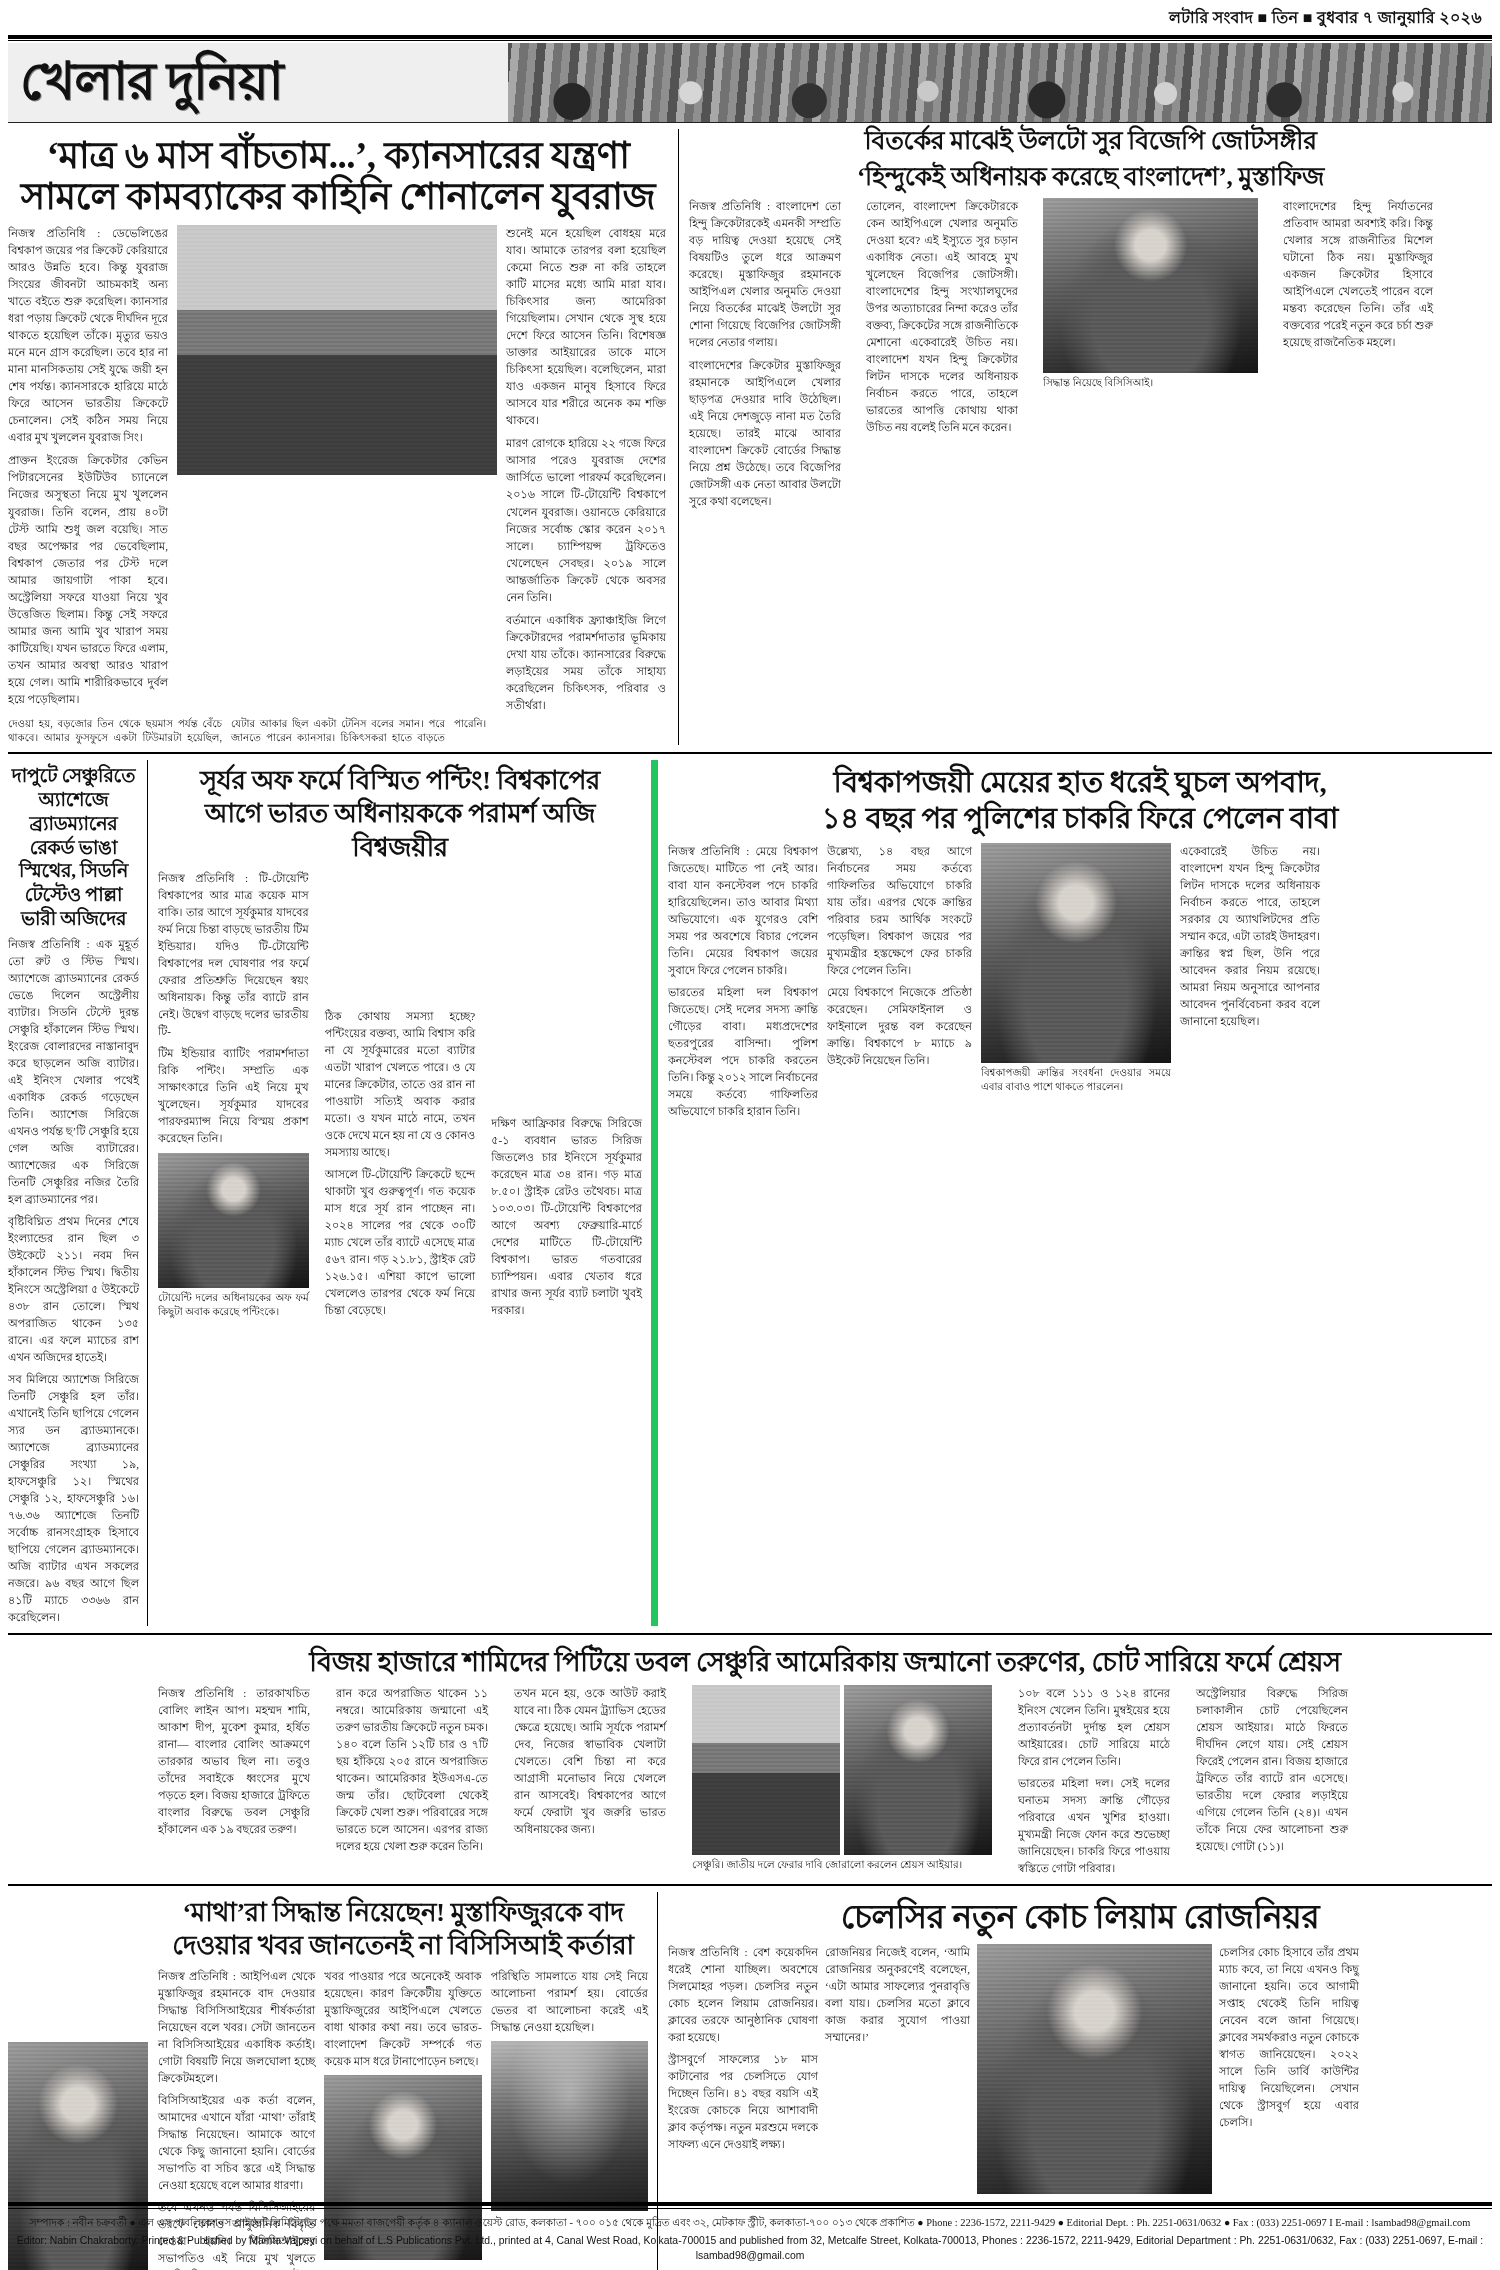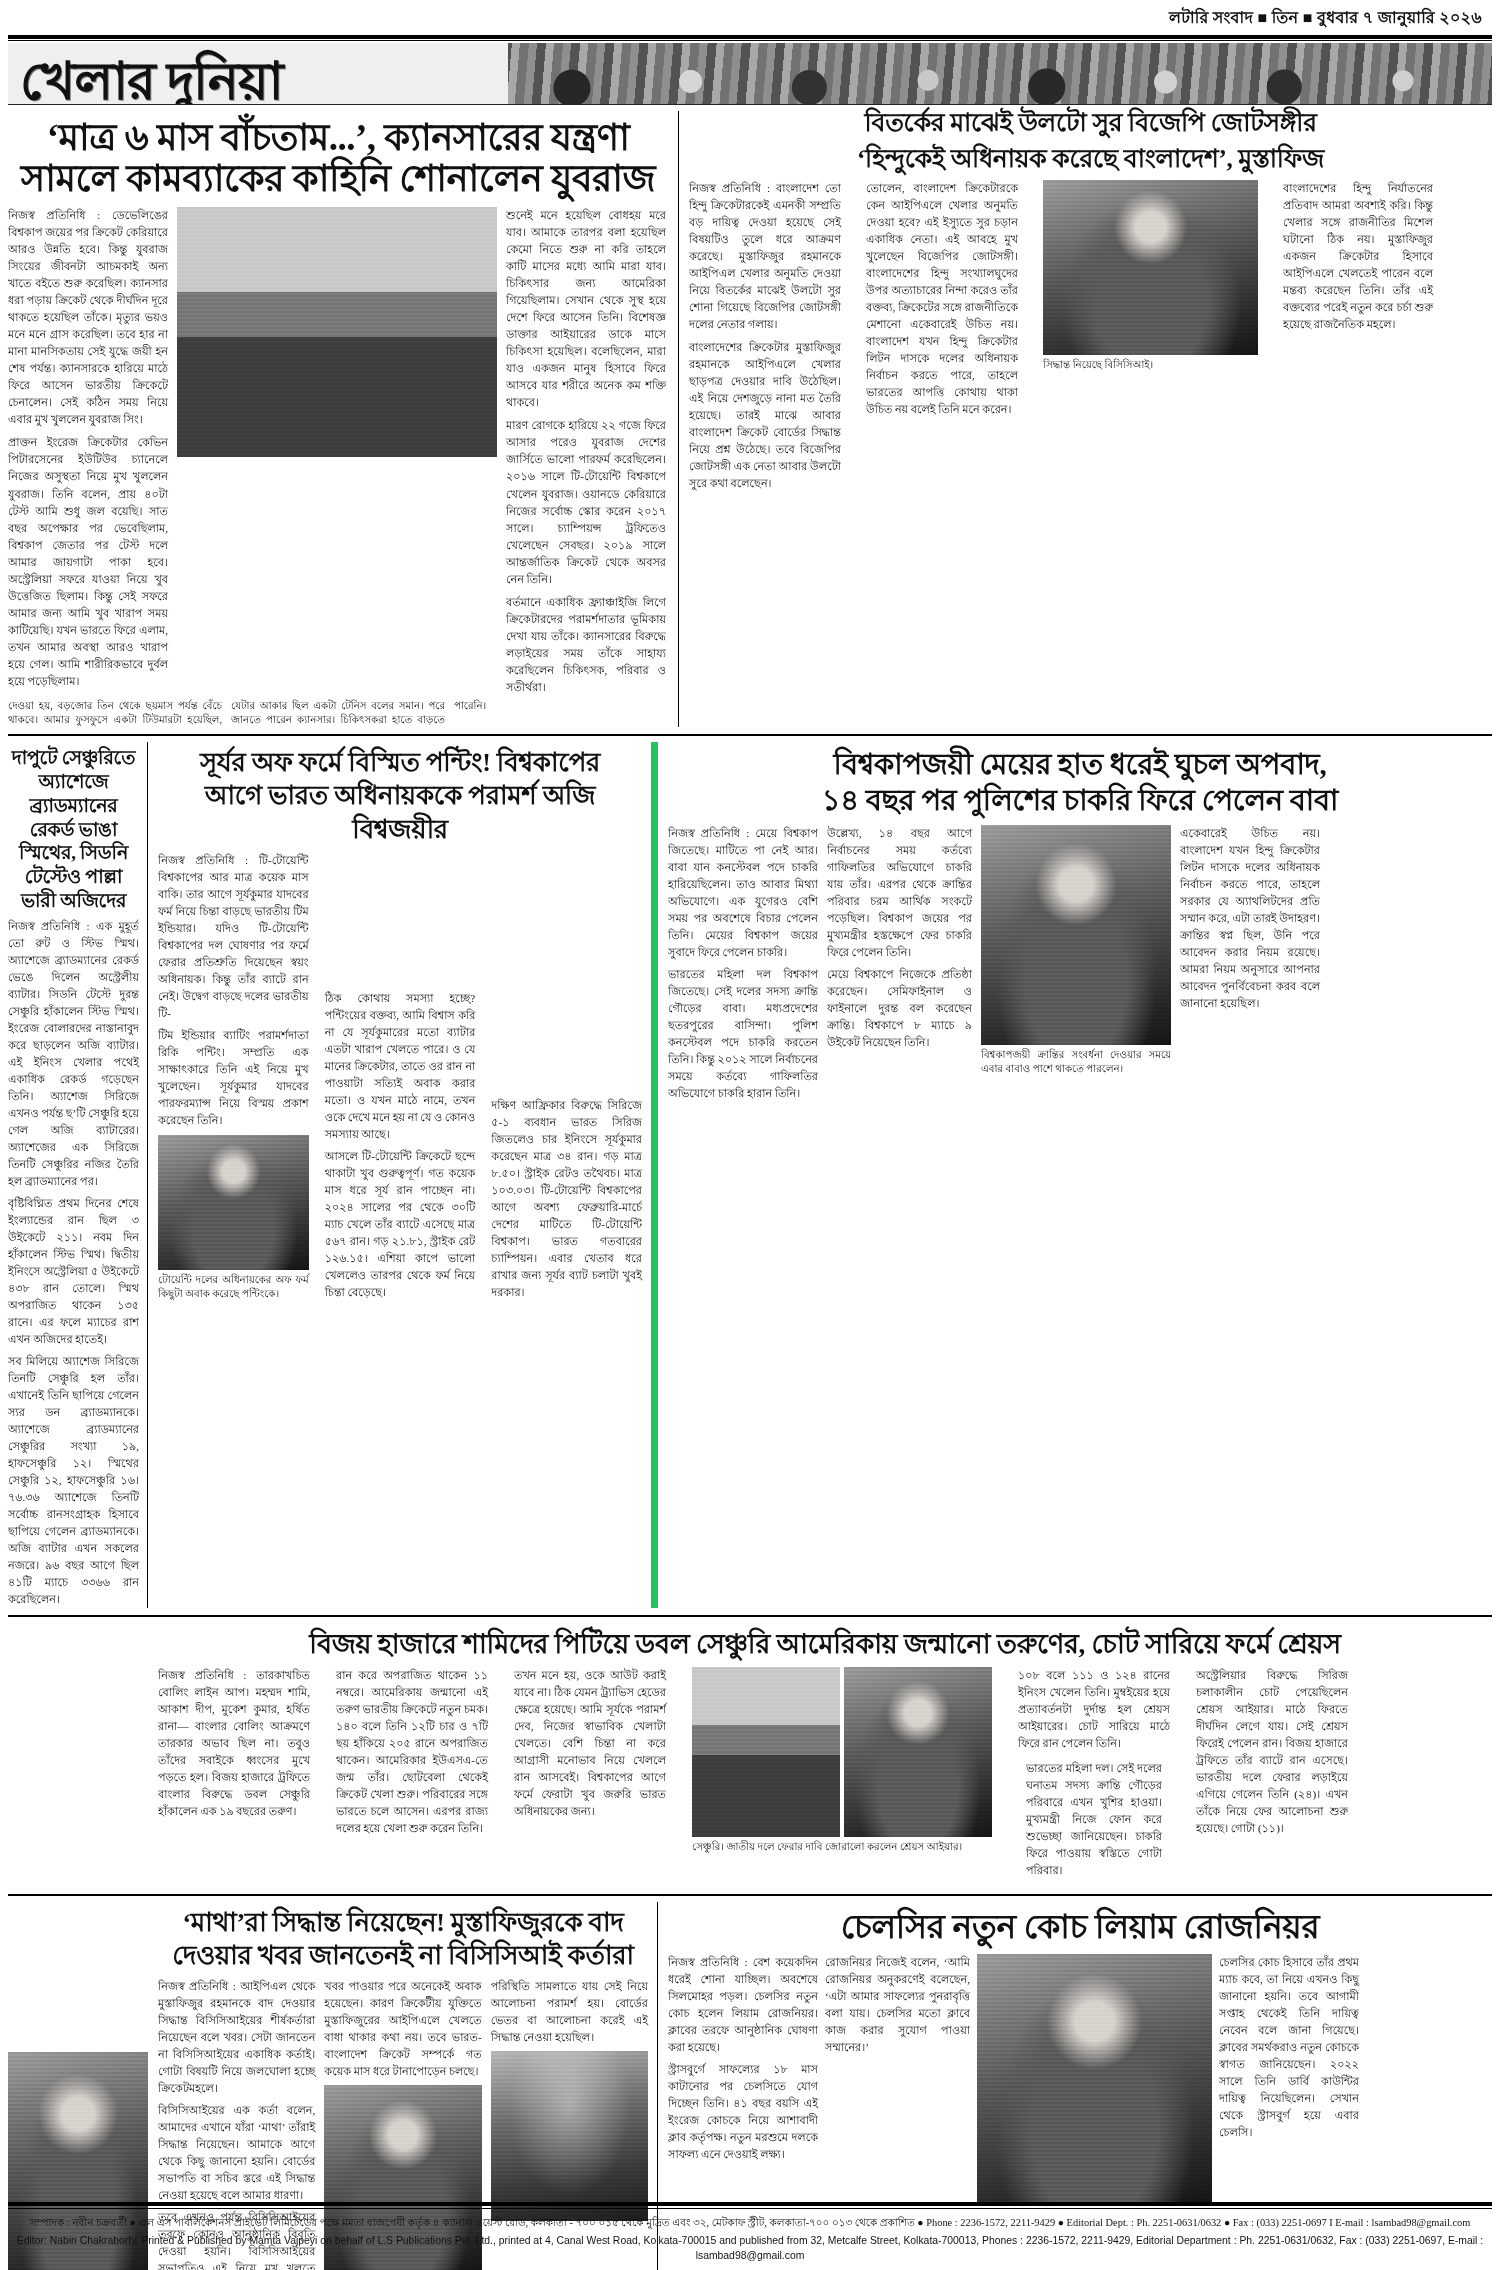--- a/index.html
+++ b/index.html
@@ -18,21 +18,21 @@
   .dateline {
     text-align:right;
     font-size:16px;
     font-weight:bold;
     letter-spacing:.3px;
     padding:5px 10px 3px 0;
   }
   .rule-thick { border-top:4px solid #000; border-bottom:1px solid #000; height:6px; margin:0 0 2px 0; }
 
   
-  .masthead { position:relative; height:62px; overflow:hidden; border-bottom:1px solid #222; background:#cfcfcf; }
+  .masthead { position:relative; height:80px; overflow:hidden; border-bottom:1px solid #222; background:#cfcfcf; }
   .masthead-logo {
     position:absolute; left:12px; top:-2px;
     font-size:52px; font-weight:bold; letter-spacing:-1px;
     color:#111; z-index:3; text-shadow:1px 1px 0 #888;
     font-family:"Liberation Serif", serif;
   }
   .masthead-band {
     position:absolute; inset:0;
     background:
       repeating-linear-gradient(95deg, #6e6e6e 0 9px, #8c8c8c 9px 17px, #4d4d4d 17px 26px, #a6a6a6 26px 34px),
@@ -258,21 +258,21 @@
         </div>
         <div style="width:300px">
           <div style="display:flex; gap:4px;">
             <div class="photo stadium" style="height:170px; width:50%;"></div>
             <div class="photo portrait" style="height:170px; width:50%;"></div>
           </div>
           <div class="cap">সেঞ্চুরি। জাতীয় দলে ফেরার দাবি জোরালো করলেন শ্রেয়স আইয়ার।</div>
         </div>
         <div style="width:152px">
           <p class="btext" style="margin:0 0 5px">১০৮ বলে ১১১ ও ১২৪ রানের ইনিংস খেলেন তিনি। মুম্বইয়ের হয়ে প্রত্যাবর্তনটা দুর্দান্ত হল শ্রেয়স আইয়ারের। চোট সারিয়ে মাঠে ফিরে রান পেলেন তিনি।</p>
-          <p class="btext" style="margin:8px">ভারতের মহিলা দল। সেই দলের ঘনাতম সদস্য ক্রান্তি গৌড়ের পরিবারে এখন খুশির হাওয়া। মুখ্যমন্ত্রী নিজে ফোন করে শুভেচ্ছা জানিয়েছেন। চাকরি ফিরে পাওয়ায় স্বস্তিতে গোটা পরিবার।</p>
+          <p class="btext" style="margin:0">ভারতের মহিলা দল। সেই দলের ঘনাতম সদস্য ক্রান্তি গৌড়ের পরিবারে এখন খুশির হাওয়া। মুখ্যমন্ত্রী নিজে ফোন করে শুভেচ্ছা জানিয়েছেন। চাকরি ফিরে পাওয়ায় স্বস্তিতে গোটা পরিবার।</p>
         </div>
         <div style="width:152px">
           <p class="btext" style="margin:0">অস্ট্রেলিয়ার বিরুদ্ধে সিরিজ চলাকালীন চোট পেয়েছিলেন শ্রেয়স আইয়ার। মাঠে ফিরতে দীর্ঘদিন লেগে যায়। সেই শ্রেয়স ফিরেই পেলেন রান। বিজয় হাজারে ট্রফিতে তাঁর ব্যাটে রান এসেছে। ভারতীয় দলে ফেরার লড়াইয়ে এগিয়ে গেলেন তিনি (২৪)। এখন তাঁকে নিয়ে ফের আলোচনা শুরু হয়েছে। গোটা (১১)।</p>
         </div>
       </div>
     </div>
   </div>
 
   <div class="divider-h2"></div>
 

